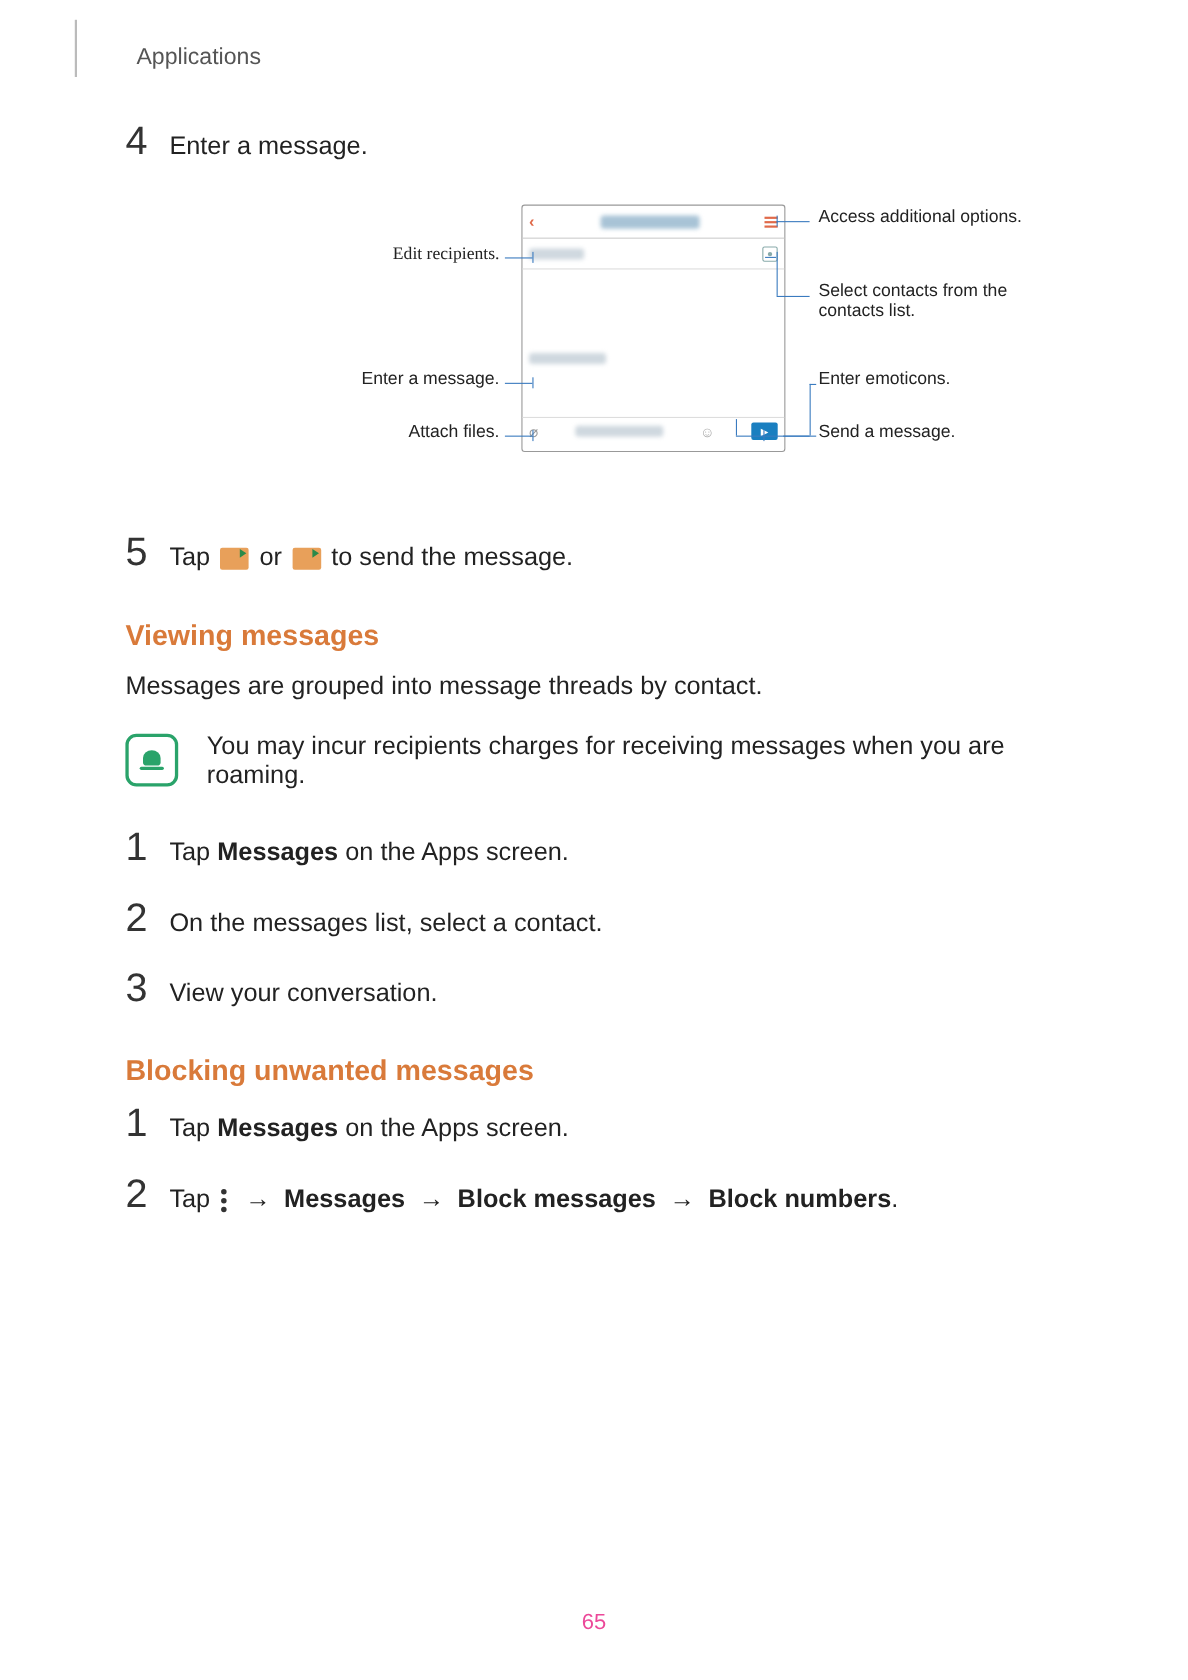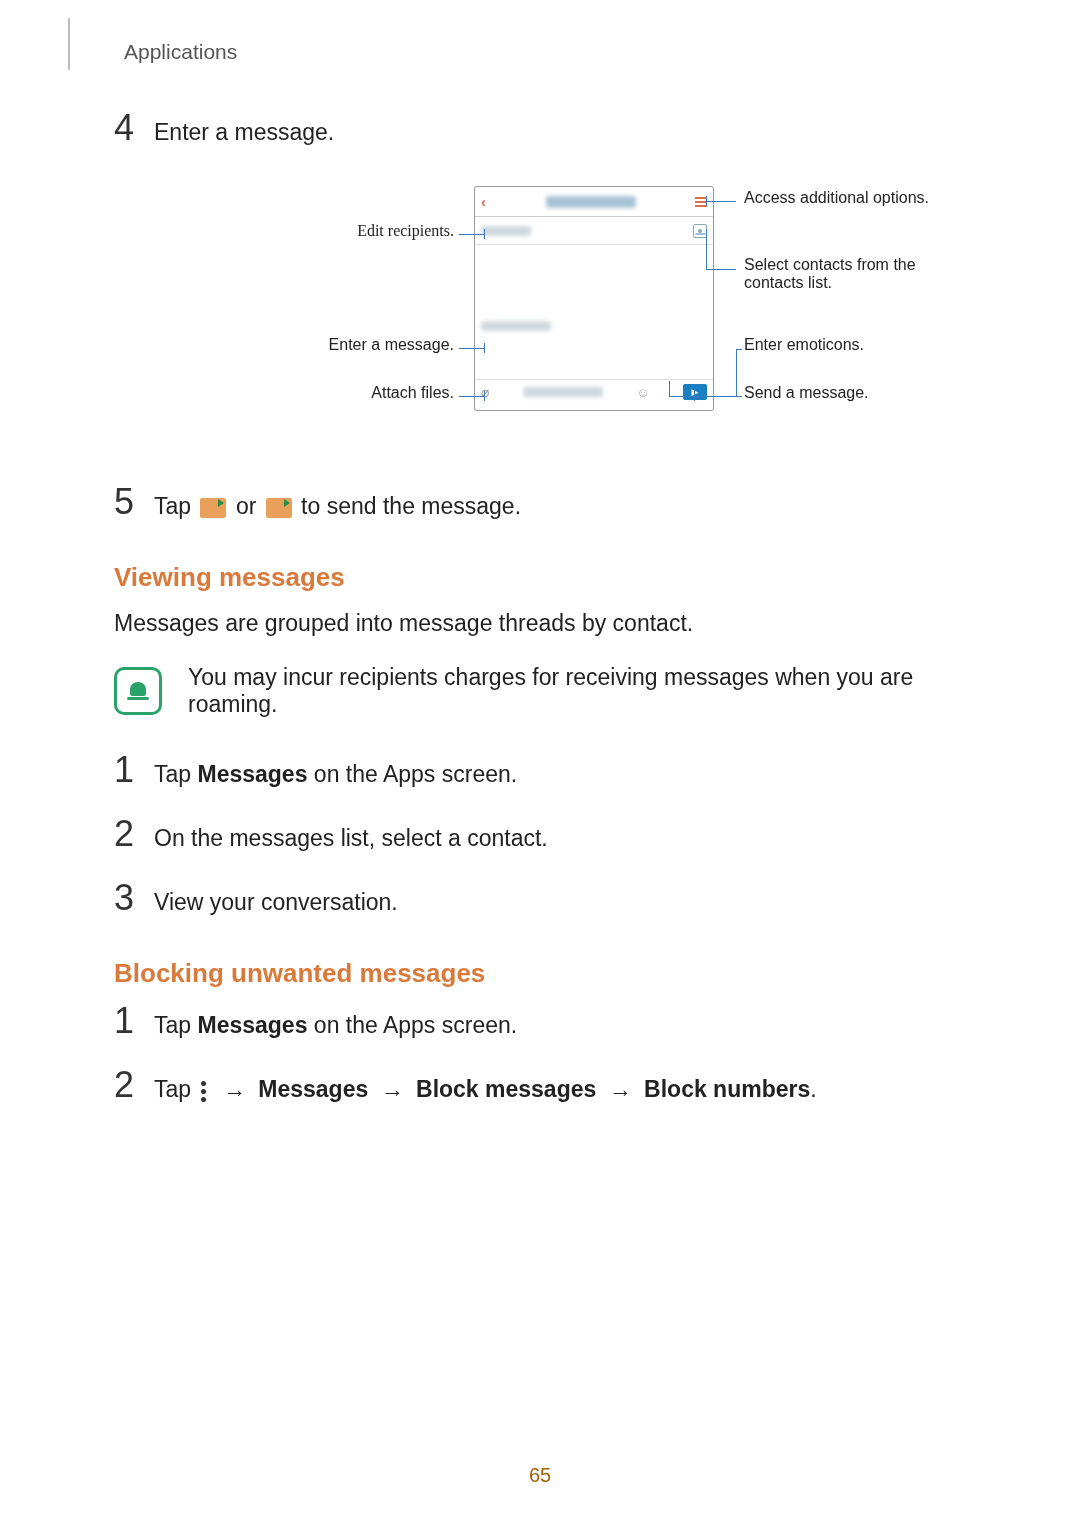--- a/index.html
+++ b/index.html
@@ -206,21 +206,21 @@
     vertical-align:middle; margin: 0 4px;
   }
   .more-dots span{ width:5px;height:5px;background:#333;border-radius:50%;display:block; }
   .arrow { padding: 0 6px; }
   .page-num {
     position: absolute;
     bottom: 40px;
     left: 0; right: 0;
     text-align: center;
     font-size: 20px;
-    color: #a16207;
+    color: #ec4899;
   }
 </style>
 </head>
 <body>
 
 <div class="page">
   <div class="header-rule"></div>
   <div class="section-label">Applications</div>
 
   <div class="step-row">

